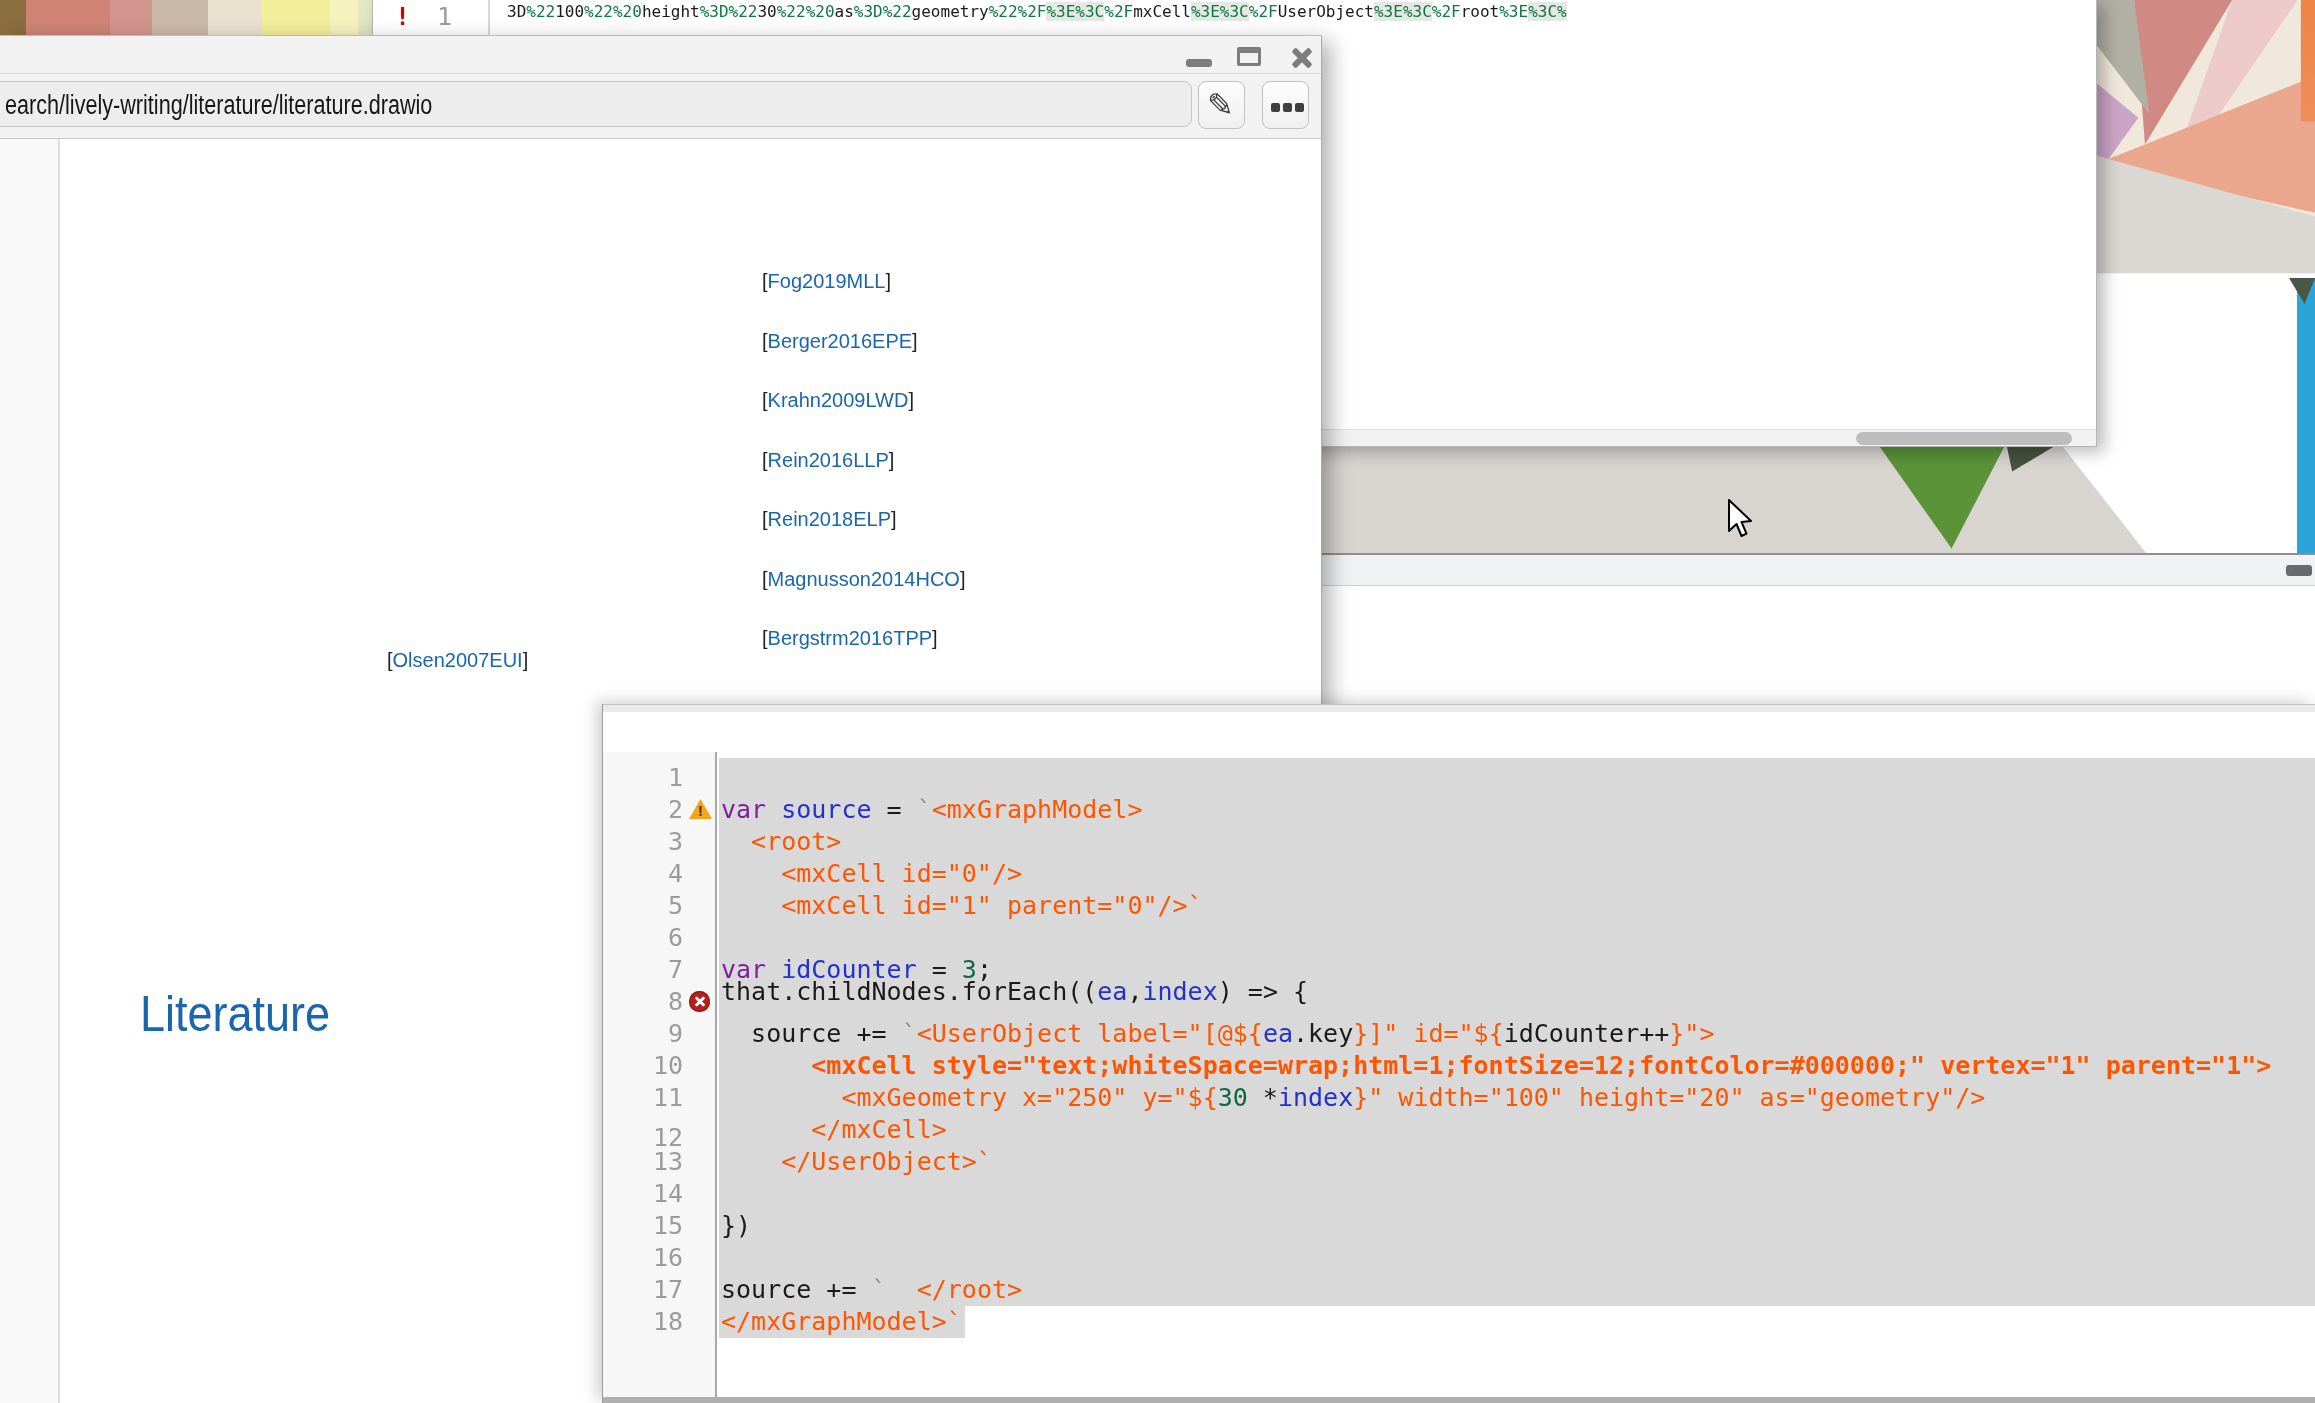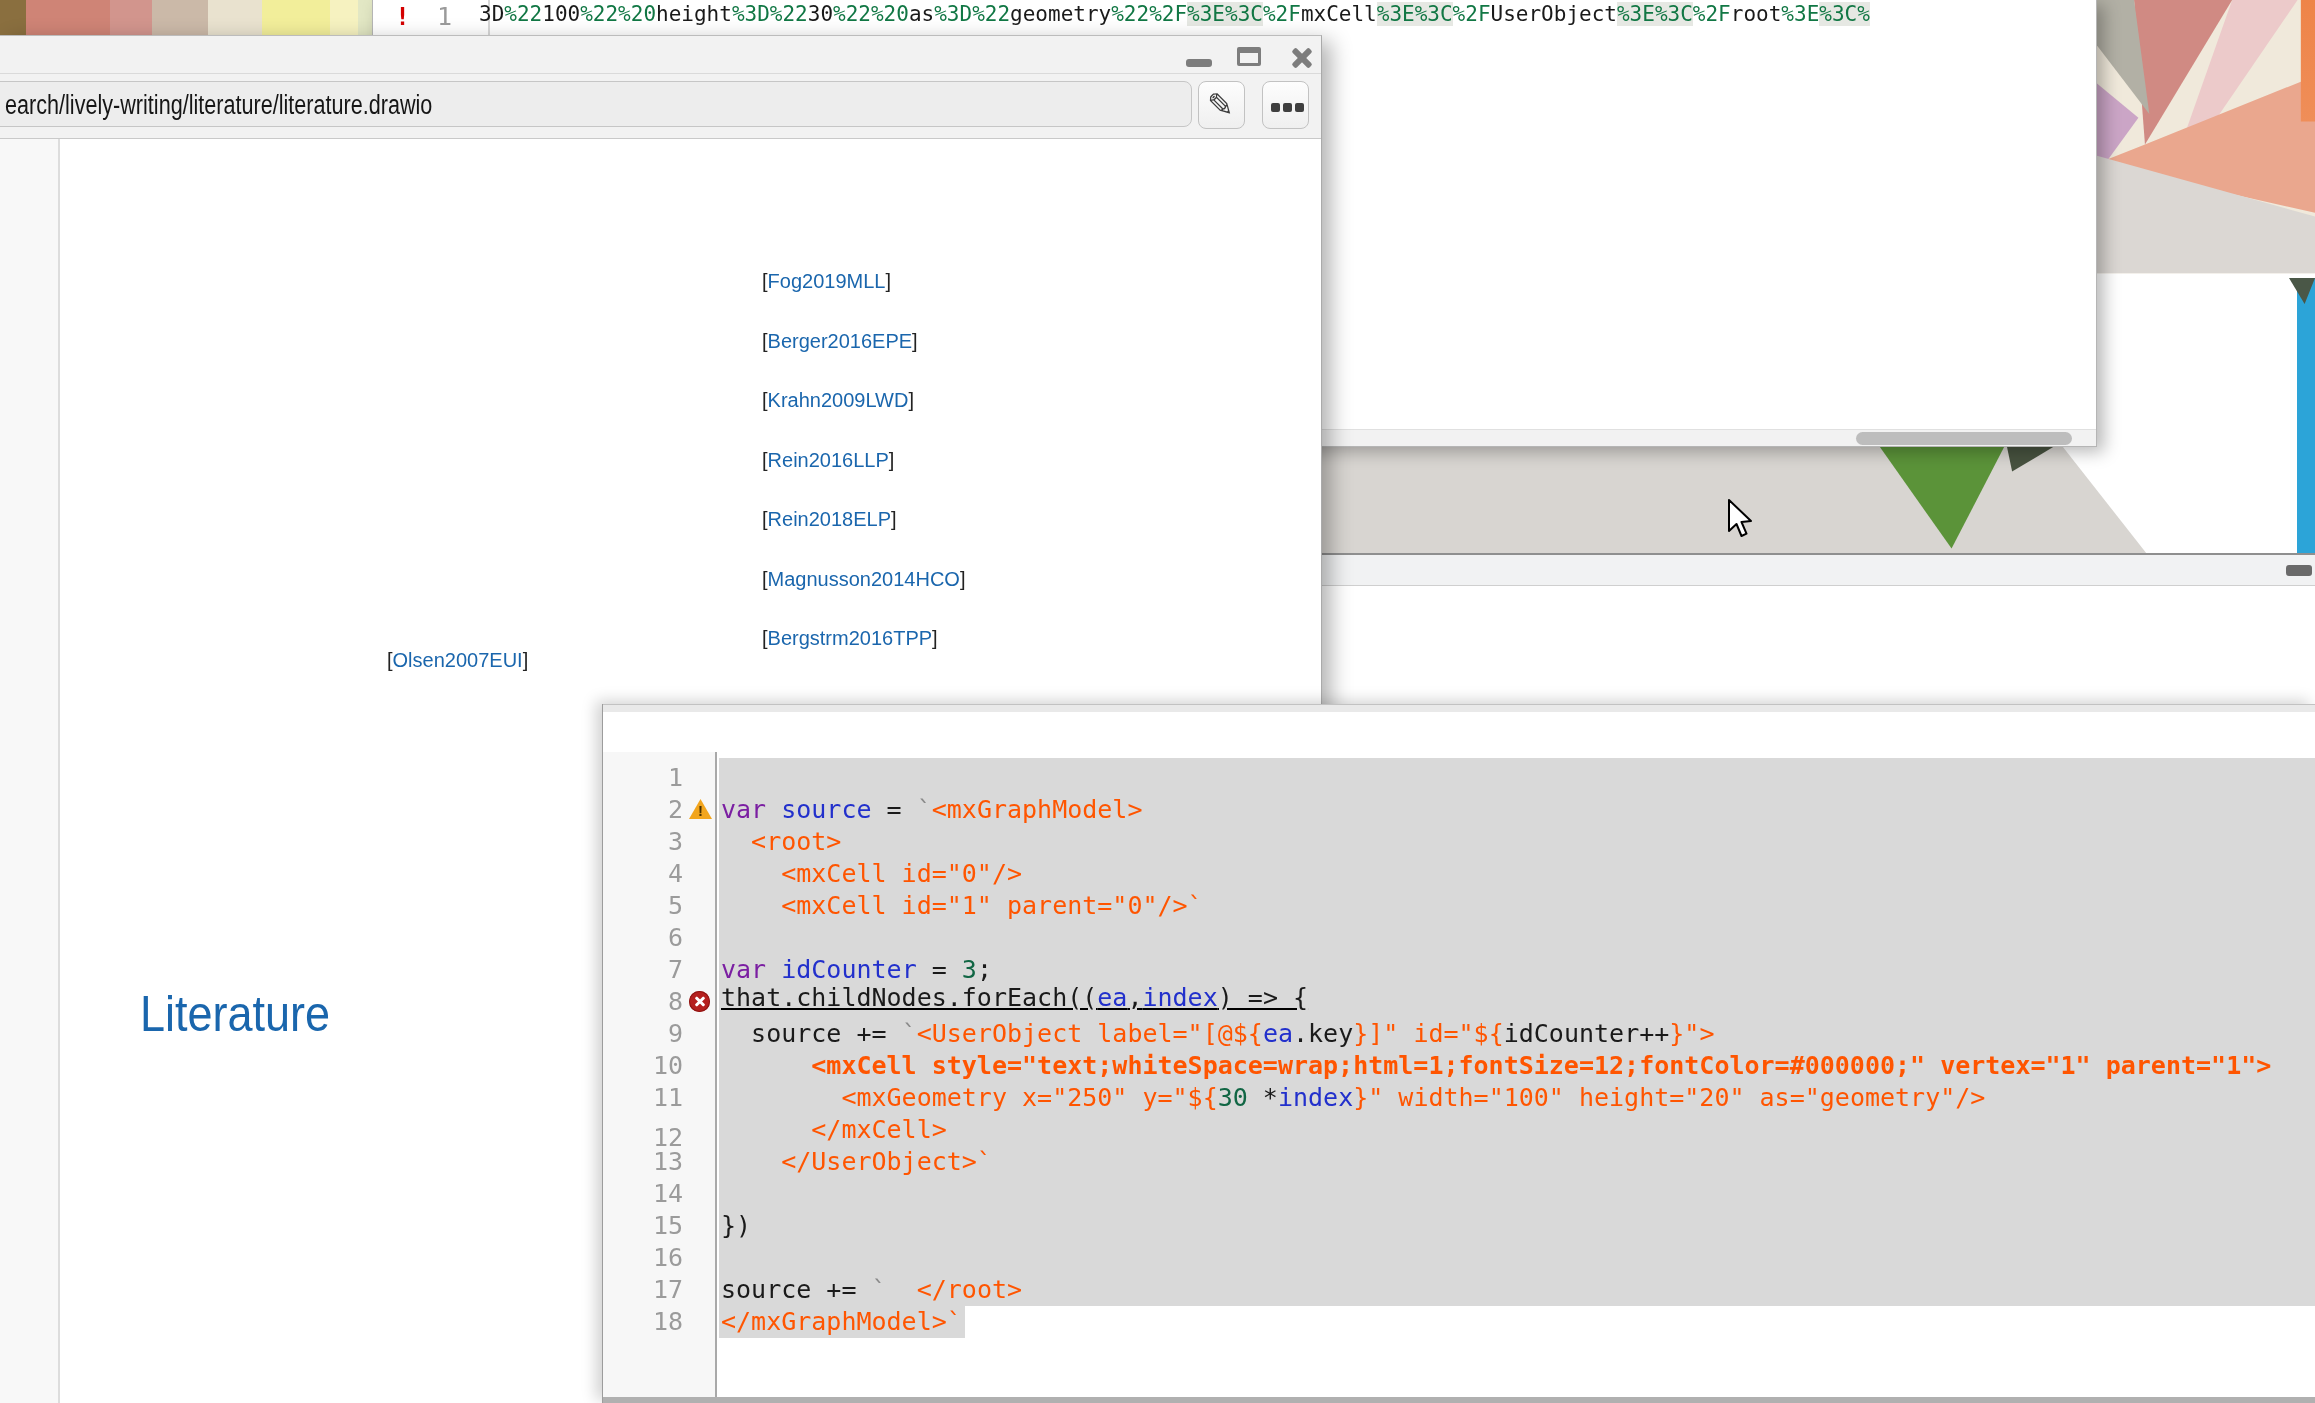--- a/index.html
+++ b/index.html
@@ -37,21 +37,21 @@
   .c-o{color:#ff5500}.c-g{color:#8a8a8a}.c-e{color:#117744}
   .hl{background:#e6e8e3;}
   
   #preview-window{left:372px;top:0;width:1725px;height:447px;background:#ffffff;
     border:1px solid #b5b5b5;border-top:none;box-sizing:border-box;
     box-shadow:7px 5px 16px rgba(0,0,0,.28);}
   #preview-gutter{left:0;top:0;width:117px;height:36px;background:#fff;
     border-right:2px solid #d8d8d8;box-sizing:border-box;}
   #preview-error{left:22px;top:2px;color:#d40000;font-weight:bold;font-size:25px;}
   #preview-linenum{left:64px;top:2px;color:#9b9b9b;font-size:25px;}
-  #preview-code-line{left:106px;top:2px;width:1600px;height:32px;font-size:21px;
+  #preview-code-line{left:134px;top:2px;width:1600px;height:32px;font-size:16px;
     white-space:pre;overflow:hidden;color:#1a1a1a;}
   #preview-scrollbar{left:0;bottom:0;width:100%;height:17px;background:#f2f2f2;border-top:1px solid #e0e0e0;box-sizing:border-box;}
   #preview-scroll-handle{left:1483px;top:2px;width:216px;height:13px;background:#bdbdbd;border-radius:7px;}
   
   #drawio-window{left:0;top:35px;width:1322px;height:1368px;background:#fdba74;
     border-top:1px solid #bcbcbc;border-right:1px solid #aaaaaa;box-sizing:border-box;
     box-shadow:9px 6px 20px rgba(0,0,0,.30);}
   #drawio-titlebar{left:0;top:0;width:100%;height:38px;background:#f2f2f2;border-bottom:1px solid #dadada;box-sizing:border-box;}
   .win-btn{position:absolute;cursor:default;}
   #btn-minimize{left:1186px;top:23px;width:26px;height:8px;background:#7d7d7d;border-radius:3px;}
@@ -190,21 +190,21 @@
     <div class="abs" id="ws-selection"></div>
     <div class="abs" id="ws-selection-18"></div>
     <div id="ws-lines">
         <div class="ws-row mono" style="top: 58px;"></div>
         <div class="ws-row mono" style="top: 90px;"><span class="c-k">var</span><span class="c-b"> </span><span class="c-d">source</span><span class="c-b"> = </span><span class="c-g">`</span><span class="c-o">&lt;mxGraphModel&gt;</span></div>
         <div class="ws-row mono" style="top: 122px;"><span class="c-o">  &lt;root&gt;</span></div>
         <div class="ws-row mono" style="top: 154px;"><span class="c-o">    &lt;mxCell id="0"/&gt;</span></div>
         <div class="ws-row mono" style="top: 186px;"><span class="c-o">    &lt;mxCell id="1" parent="0"/&gt;`</span></div>
         <div class="ws-row mono" style="top: 218px;"></div>
         <div class="ws-row mono" style="top: 250px;"><span class="c-k">var</span><span class="c-b"> </span><span class="c-d">idCounter</span><span class="c-b"> = </span><span class="c-n">3</span><span class="c-b">;</span></div>
-        <div class="ws-row mono" style="top: 278px; text-decoration: underline;"><span class="c-b">that.childNodes.forEach((</span><span class="c-d">ea</span><span class="c-b">,</span><span class="c-d">index</span><span class="c-b">) =&gt; {</span></div>
+        <div class="ws-row mono" style="top: 272px;"><span class="c-b">that.childNodes.forEach((</span><span class="c-d">ea</span><span class="c-b">,</span><span class="c-d">index</span><span class="c-b">) =&gt; {</span></div>
         <div class="ws-row mono" style="top: 314px;"><span class="c-b">  source += </span><span class="c-g">`</span><span class="c-o">&lt;UserObject label="[@${</span><span class="c-d">ea</span><span class="c-b">.key</span><span class="c-o">}]" id="${</span><span class="c-b">idCounter++</span><span class="c-o">}"&gt;</span></div>
         <div class="ws-row mono" style="top: 346px; font-weight: bold;"><span class="c-o">      &lt;mxCell style="text;whiteSpace=wrap;html=1;fontSize=12;fontColor=#000000;" vertex="1" parent="1"&gt;</span></div>
         <div class="ws-row mono" style="top: 378px;"><span class="c-o">        &lt;mxGeometry x="250" y="${</span><span class="c-n">30</span><span class="c-b"> *</span><span class="c-d">index</span><span class="c-o">}" width="100" height="20" as="geometry"/&gt;</span></div>
         <div class="ws-row mono" style="top: 410px;"><span class="c-o">      &lt;/mxCell&gt;</span></div>
         <div class="ws-row mono" style="top: 442px;"><span class="c-o">    &lt;/UserObject&gt;`</span></div>
         <div class="ws-row mono" style="top: 474px;"></div>
         <div class="ws-row mono" style="top: 506px;"><span class="c-b">})</span></div>
         <div class="ws-row mono" style="top: 538px;"></div>
         <div class="ws-row mono" style="top: 570px;"><span class="c-b">source += </span><span class="c-g">`</span><span class="c-b">  </span><span class="c-o">&lt;/root&gt;</span></div>
         <div class="ws-row mono" style="top: 602px;"><span class="c-o">&lt;/mxGraphModel&gt;`</span></div>

